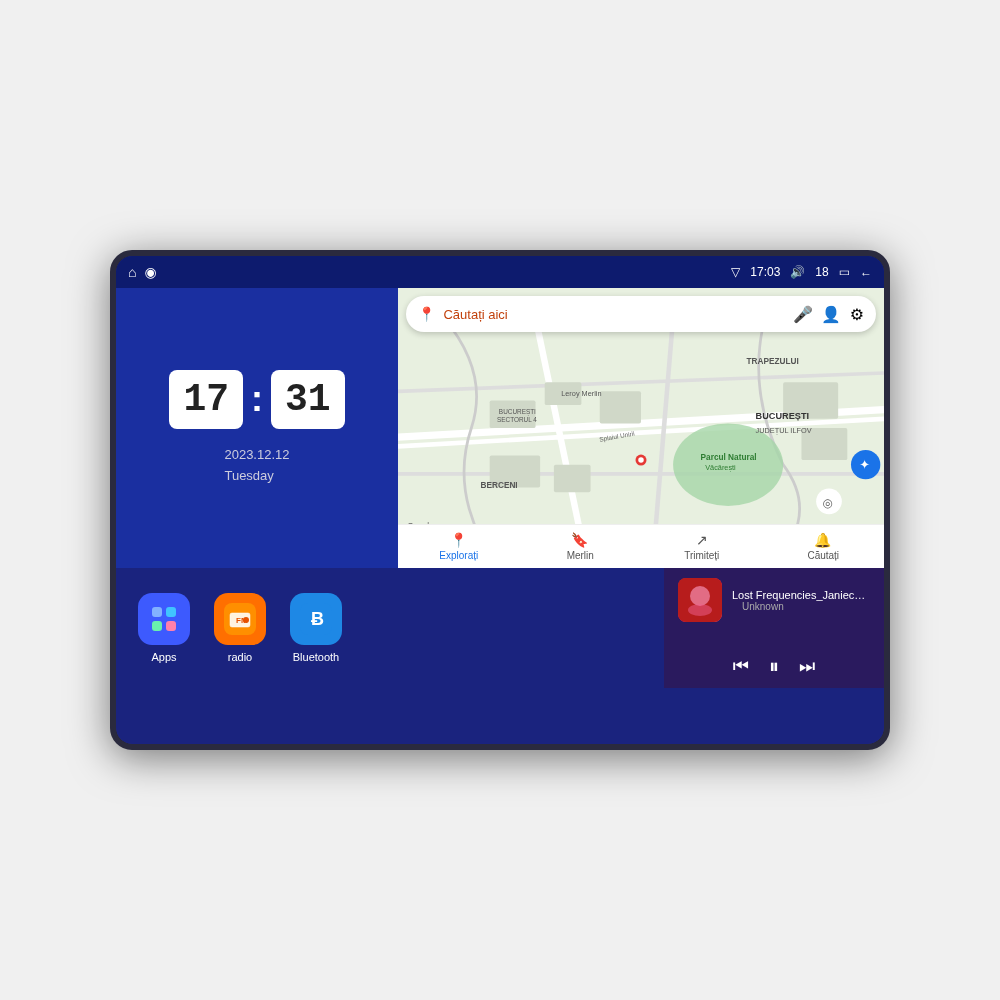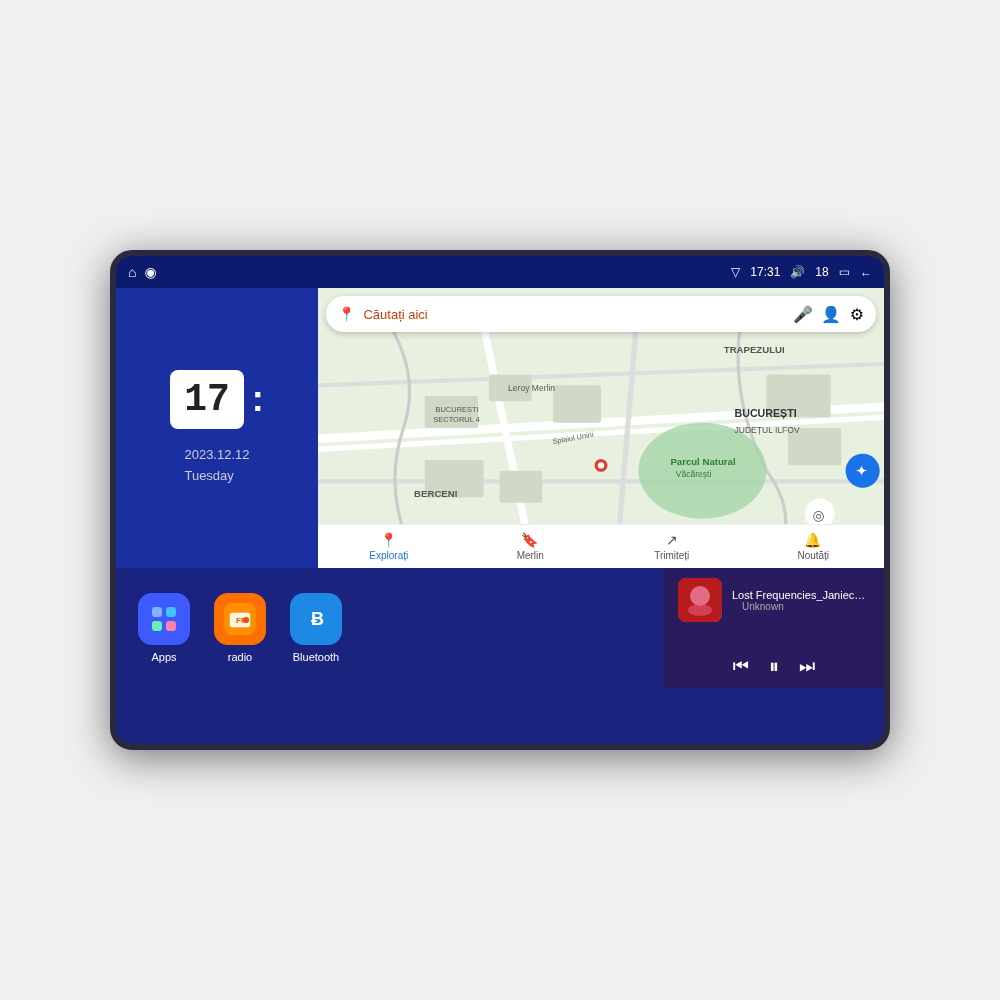--- a/index.html
+++ b/index.html
@@ -51,21 +51,21 @@
       overflow: hidden;
     }
     
     .top-section {
       display: flex;
       height: 280px;
       flex-shrink: 0;
     }
     
     .clock-panel {
-      width: 202px;
+      width: 282px;
       background: #1a2fa0;
       display: flex; flex-direction: column;
       align-items: center; justify-content: center;
       padding: 16px;
       flex-shrink: 0;
     }
     .clock-display {
       display: flex; align-items: center; gap: 8px;
       margin-bottom: 16px;
     }
@@ -215,36 +215,37 @@
 <div class="device-wrapper">
   <div class="screen">
 
     <div class="status-bar">
       <div class="status-bar-left">
         <span class="home-icon">⌂</span>
         <span class="nav-icon">◉</span>
       </div>
       <div class="status-bar-right">
         <span>▽</span>
-        <span>17:31</span>
+        <span>17:03</span>
         <span>🔊</span>
         <span>18</span>
         <span>▭</span>
         <span>←</span>
       </div>
     </div>
 
     <div class="main-content">
 
       <div class="top-section">
 
         <div class="clock-panel">
           <div class="clock-display">
             <div class="clock-block">17</div>
             <span class="clock-colon">:</span>
+            <div class="clock-block">31</div>
           </div>
           <div class="clock-date">
             <div>2023.12.12</div>
             <div>Tuesday</div>
           </div>
         </div>
 
         <div class="map-panel">
           <div class="map-bg">
             <svg class="map-svg" viewBox="0 0 530 240" xmlns="http://www.w3.org/2000/svg">
@@ -313,21 +314,21 @@
             <div class="map-nav-item">
               <span class="map-nav-icon">🔖</span>
               <span>Merlin</span>
             </div>
             <div class="map-nav-item">
               <span class="map-nav-icon">↗</span>
               <span>Trimiteți</span>
             </div>
             <div class="map-nav-item">
               <span class="map-nav-icon">🔔</span>
-              <span>Noutăți</span>
+              <span>Căutați</span>
             </div>
           </div>
         </div>
       </div>
 
       <div class="bottom-section">
 
         <div class="apps-panel">
 
           <div class="app-item">

